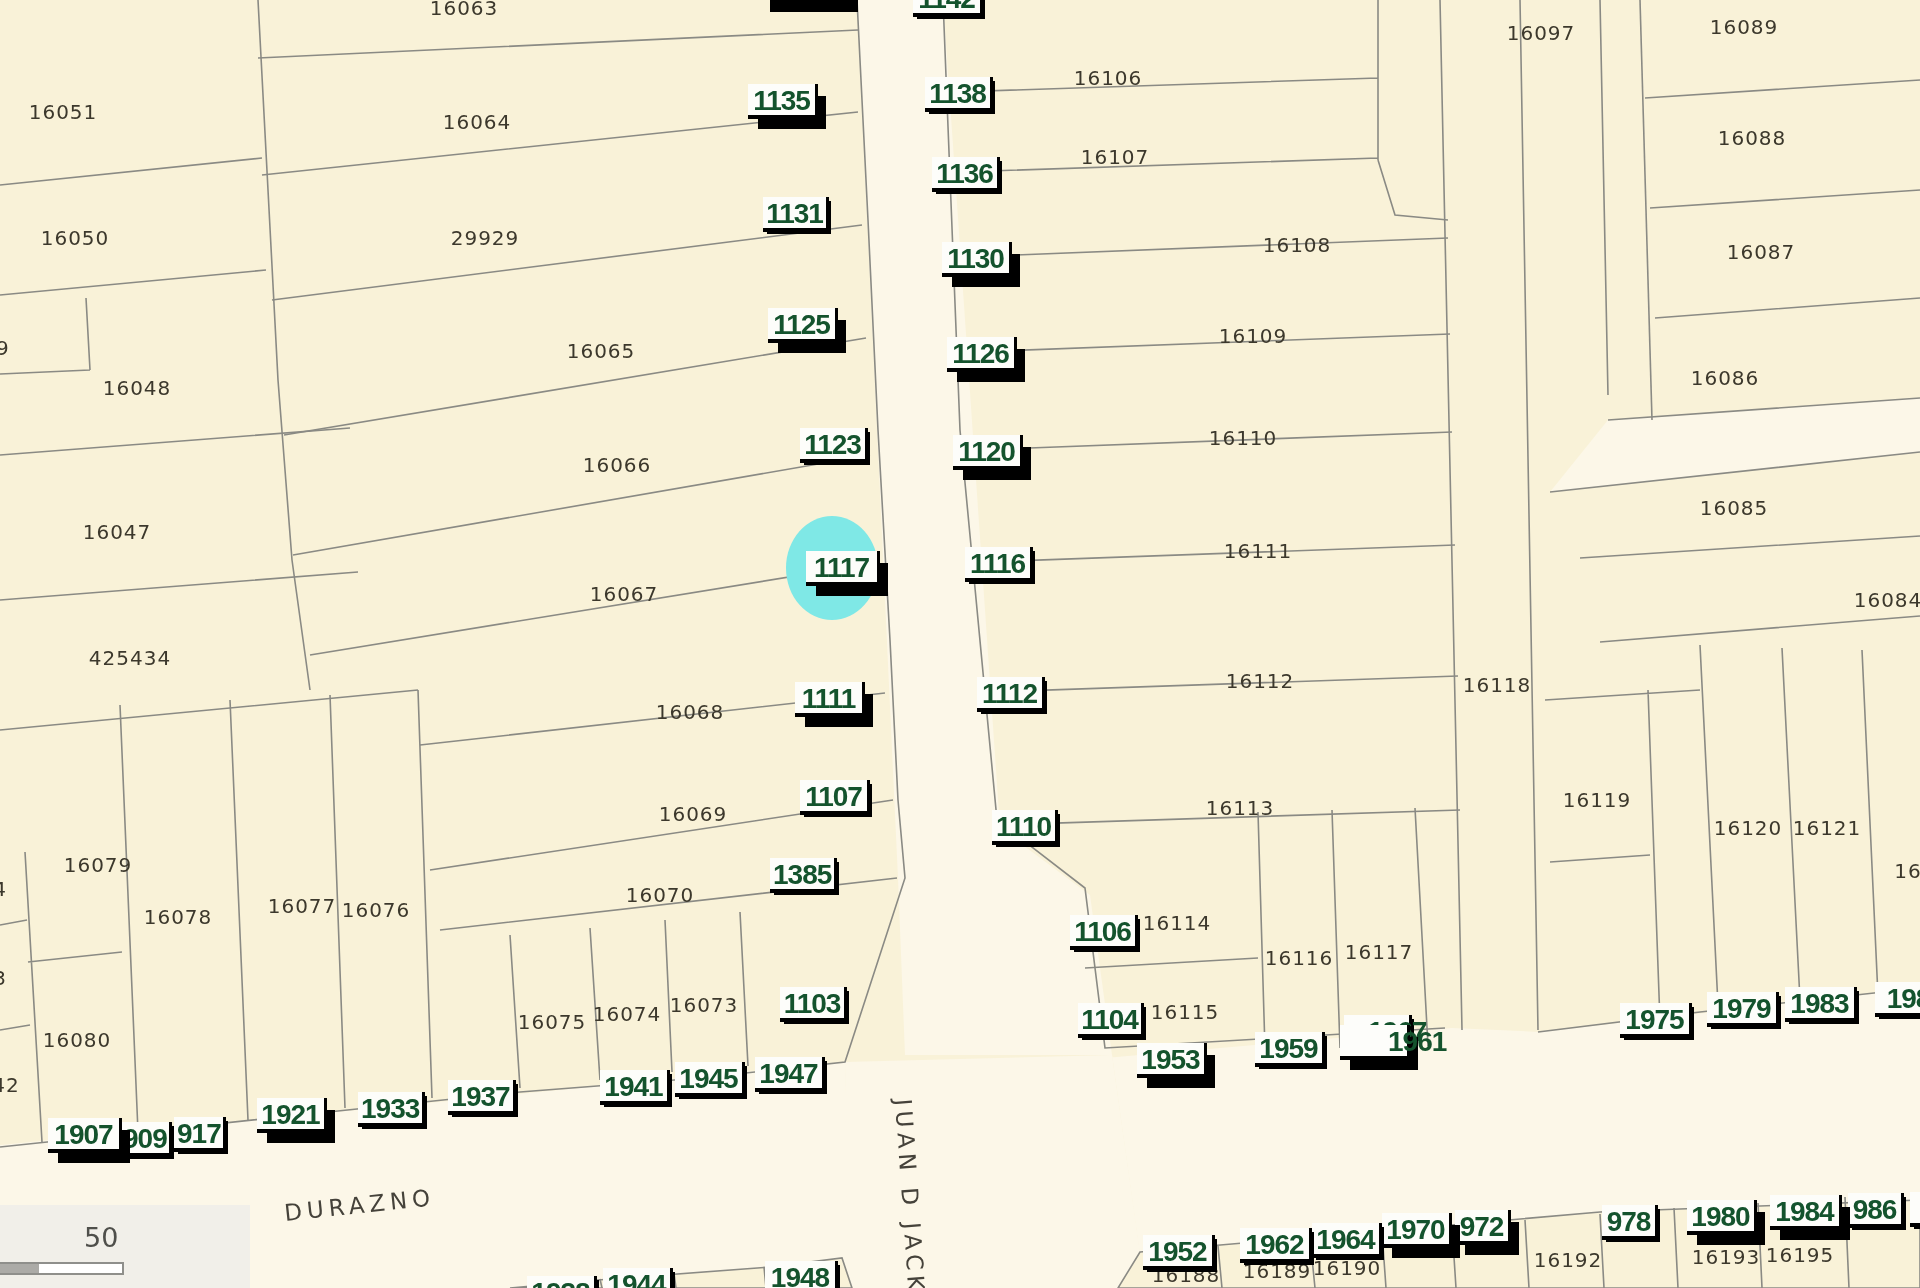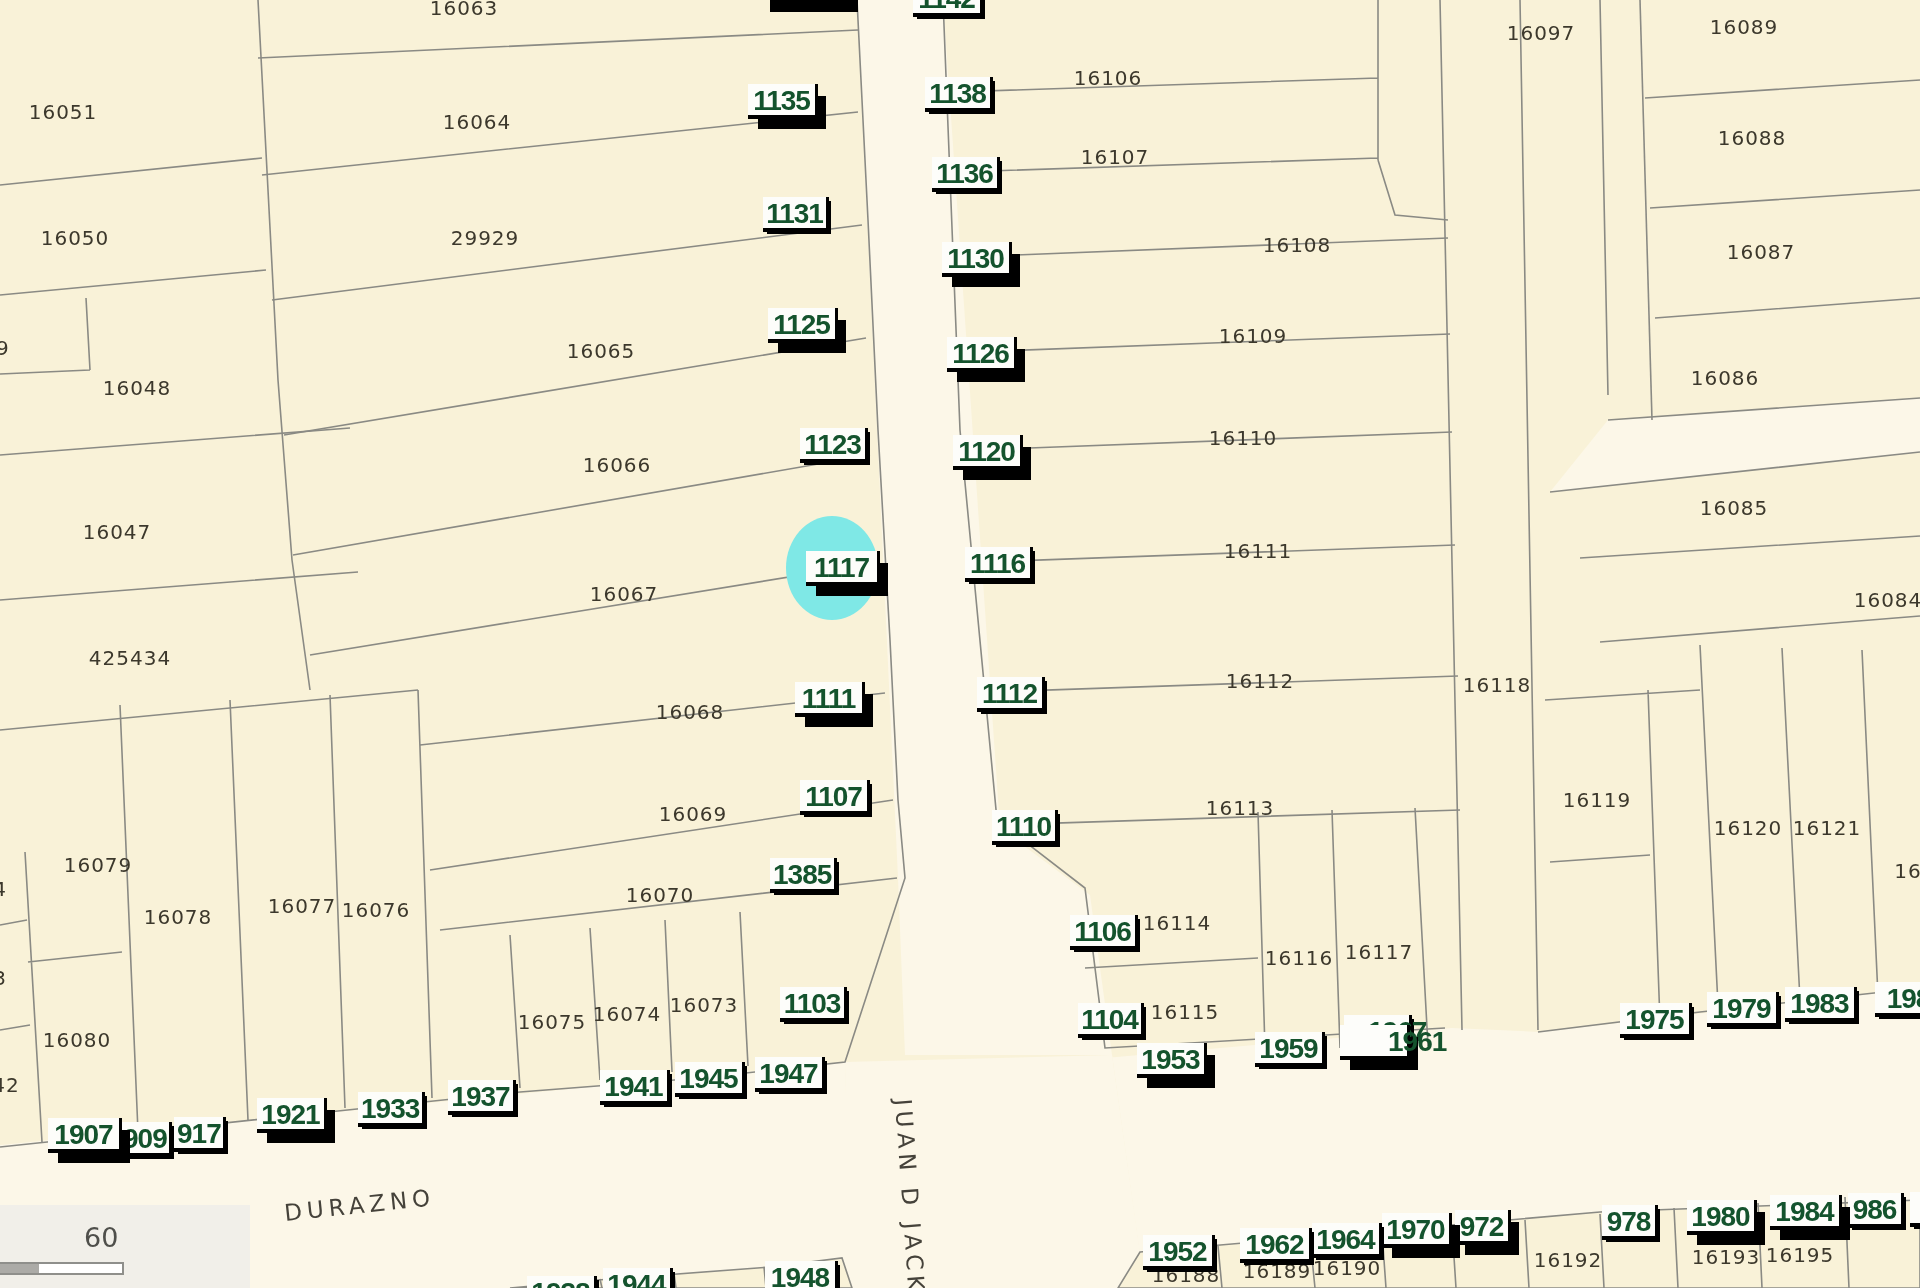--- a/index.html
+++ b/index.html
@@ -189,18 +189,18 @@
       <div class="addr thick" style="left: 1382px; top: 1213px; width: 70px; z-index: 72;">1970</div>
       <div class="addr thick" style="left: 1455px; top: 1210px; width: 56px; z-index: 64;">972</div>
       <div class="addr thin" style="left: 1602px; top: 1205px; width: 56px; z-index: 50;">978</div>
       <div class="addr thick" style="left: 1687px; top: 1200px; width: 70px; z-index: 41;">1980</div>
       <div class="addr thick" style="left: 1770px; top: 1195px; width: 72px; z-index: 33;">1984</div>
       <div class="addr thin" style="left: 1848px; top: 1193px; width: 56px; z-index: 25;">986</div>
       <div class="addr thin" style="left: 1910px; top: 1192px; width: 50px; z-index: 19;">19</div>
     </div>
 
   <div id="scale-panel">
-    <div id="scale-value">60</div>
+    <div id="scale-value">50</div>
     <div id="scale-bar">
       <div id="scale-bar-left"></div>
     </div>
   </div>
 </div>
 
 </body></html>

